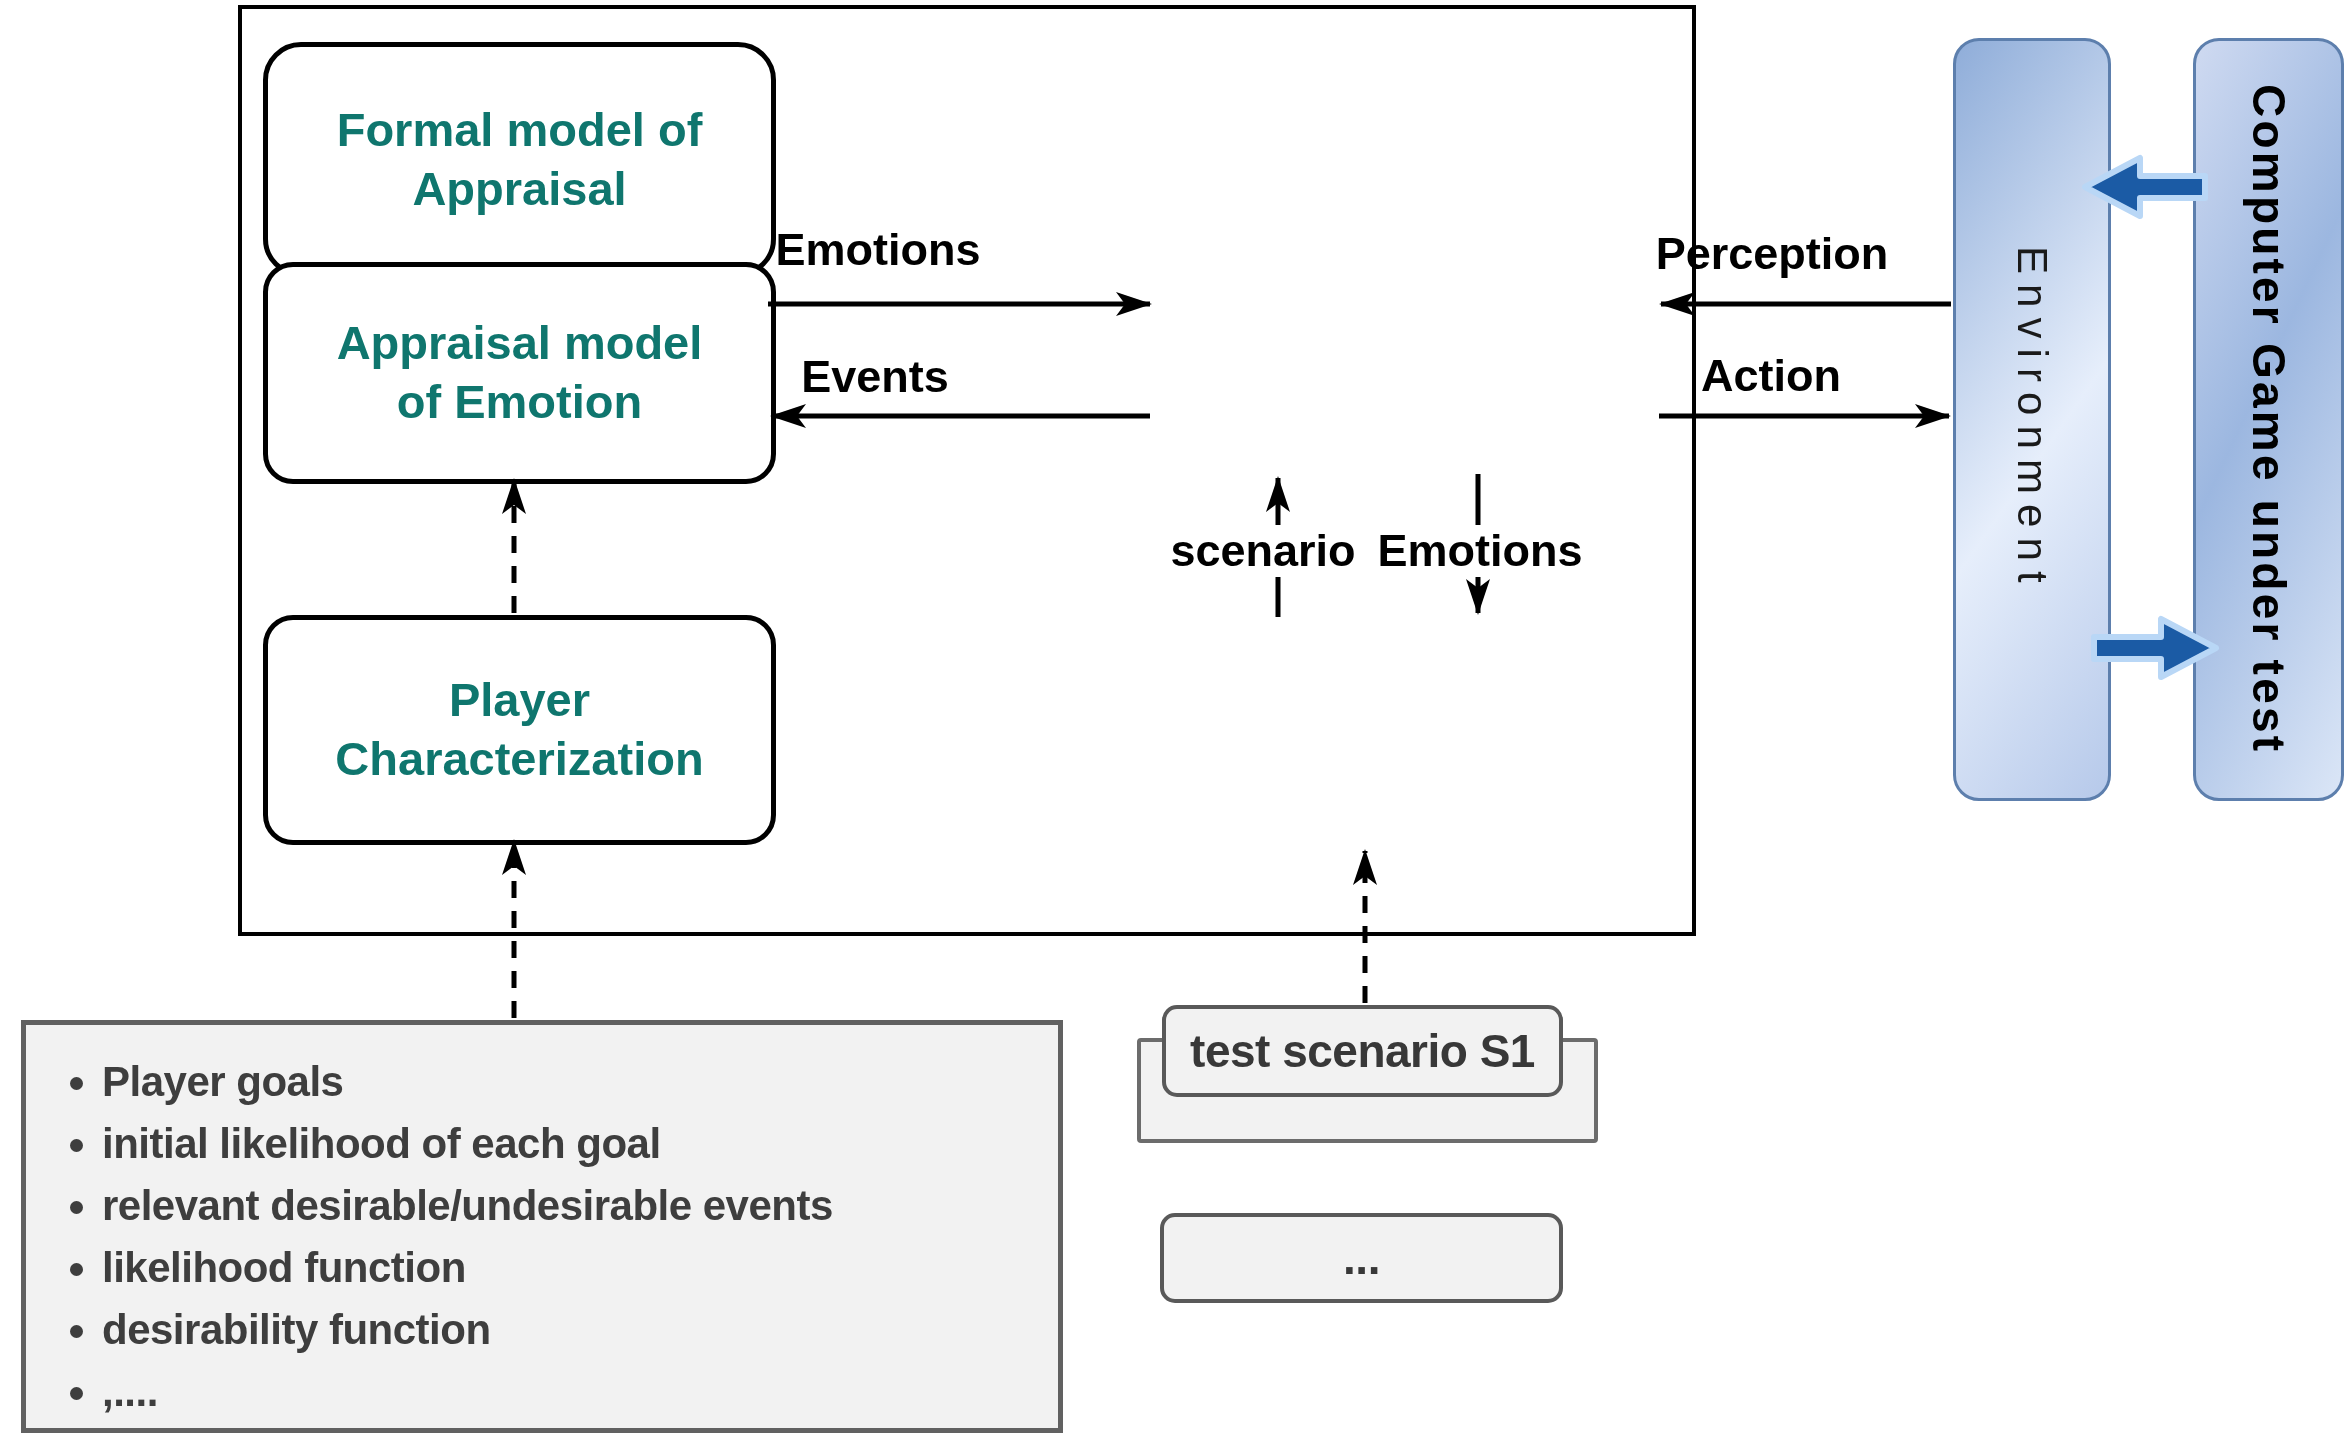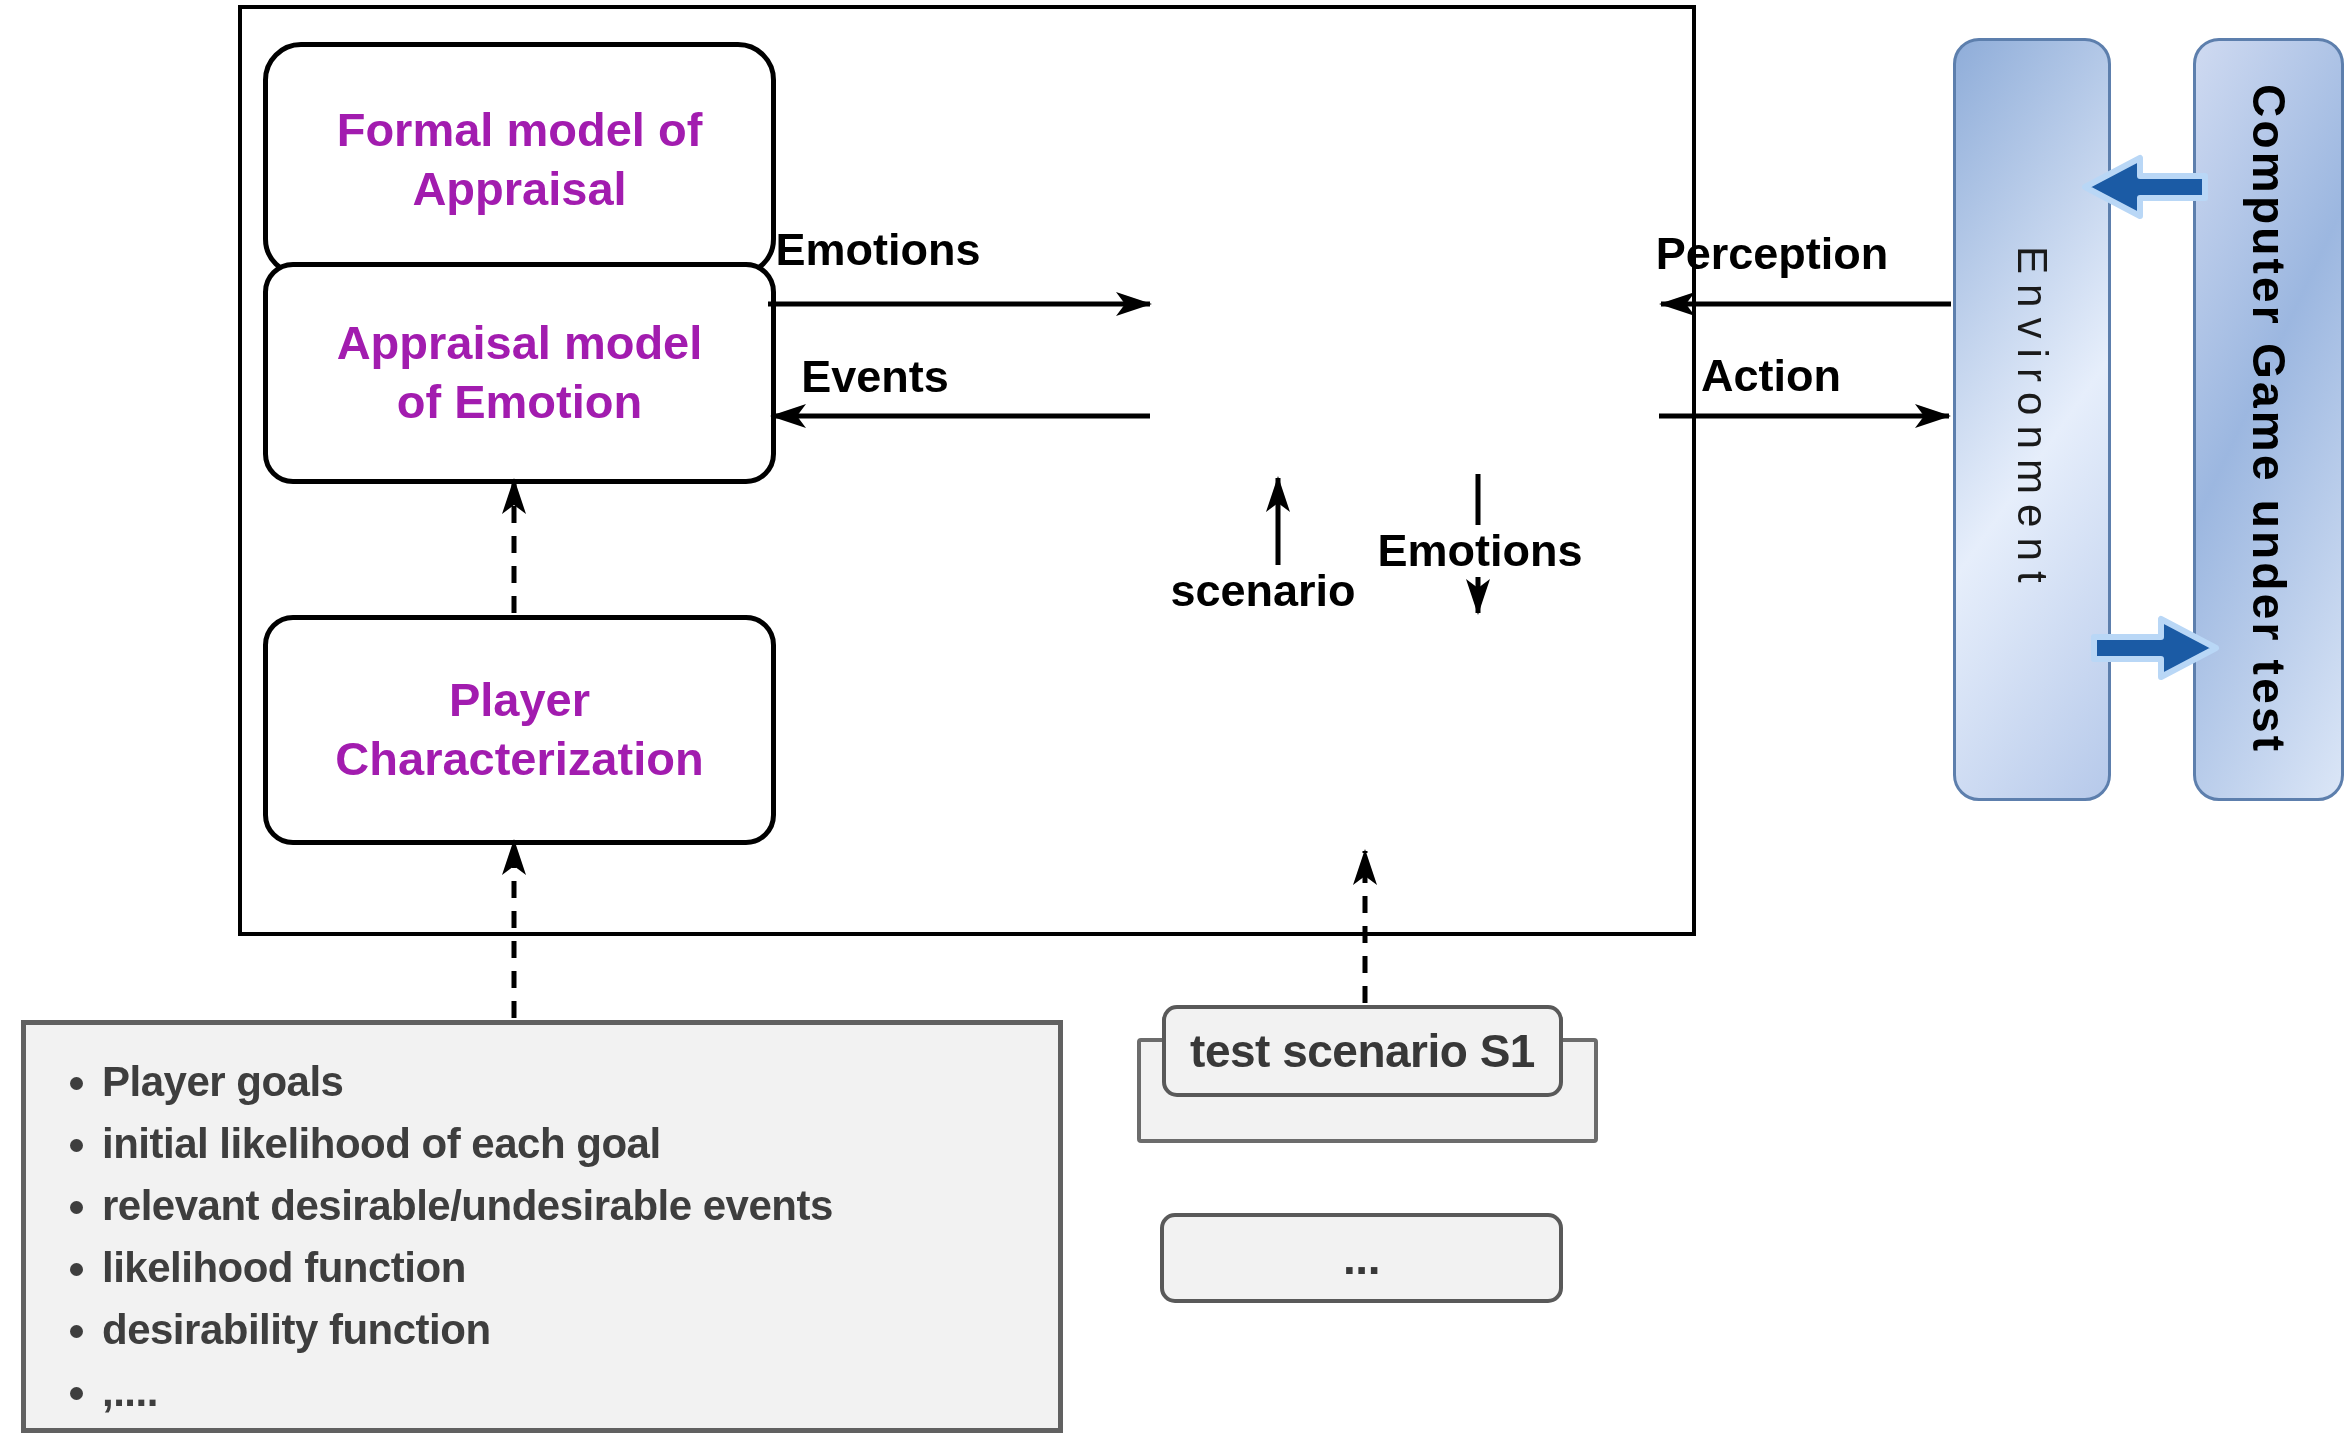--- a/index.html
+++ b/index.html
@@ -6,21 +6,21 @@
   .stage{position:relative;width:2345px;height:1443px;background:#ffffff;
          font-family:"Liberation Sans", sans-serif;overflow:hidden;}
 
   
   .outer{position:absolute;left:238px;top:5px;width:1450px;height:923px;
          border:4px solid #000;z-index:1;background:transparent;}
 
   
   .node{position:absolute;background:#fff;border:5px solid #000;border-radius:30px;
         display:flex;align-items:center;justify-content:center;text-align:center;
-        font-weight:bold;font-size:47px;line-height:1.25;color:#a21caf;
+        font-weight:bold;font-size:47px;line-height:1.25;color:#0f766e;
         white-space:pre-line;z-index:2;}
 
   
   .vbar{position:absolute;border:3px solid #5d7fad;border-radius:26px;
         display:flex;align-items:center;justify-content:center;
         writing-mode:vertical-rl;white-space:nowrap;z-index:1;}
   .vbar-env{background:linear-gradient(125deg,#8fadd9 0%,#e6eefb 55%,#b6c9ea 100%);
             font-size:42px;font-weight:400;letter-spacing:0.24em;color:#1a1a1a;}
   .vbar-game{background:linear-gradient(115deg,#cfdaf1 0%,#9cb7e0 45%,#dbe6f7 100%);
              font-size:46px;font-weight:bold;letter-spacing:0.07em;color:#000;}
@@ -66,21 +66,21 @@
 
 
   <div class="vbar vbar-env" style="left:1953px;top:38px;width:152px;height:757px;">Environment</div>
 
   <div class="vbar vbar-game" style="left:2193px;top:38px;width:145px;height:757px;">Computer Game under test</div>
 
   <div class="lbl" style="left:878px;top:250px;">Emotions</div>
   <div class="lbl" style="left:875px;top:377px;">Events</div>
   <div class="lbl" style="left:1772px;top:254px;">Perception</div>
   <div class="lbl" style="left:1771px;top:376px;">Action</div>
-  <div class="lbl masked" style="left:1263px;top:551px;margin-top:40px;">scenario</div>
+  <div class="lbl masked" style="left:1263px;top:551px;">scenario</div>
   <div class="lbl masked" style="left:1480px;top:551px;">Emotions</div>
 
   <div class="notes">
     <ul>
       <li>Player goals</li>
       <li>initial likelihood of each goal</li>
       <li>relevant desirable/undesirable events</li>
       <li>likelihood function</li>
       <li>desirability function</li>
       <li>,....</li>

